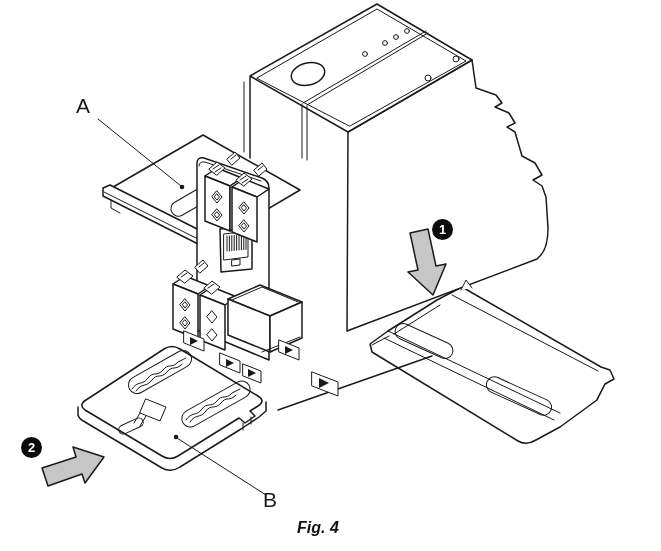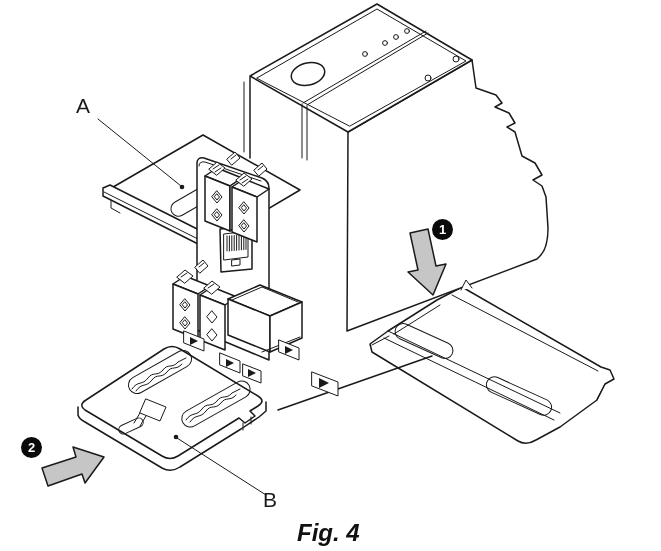--- a/index.html
+++ b/index.html
@@ -11,21 +11,21 @@
   .fw{fill:#ffffff;stroke:#1a1a1a;stroke-width:1.5;stroke-linejoin:round;stroke-linecap:round;}
   .thin{stroke-width:1;}
   .dark{fill:#1a1a1a;stroke:none;}
   .gray{fill:#c6c6c6;stroke:#1a1a1a;stroke-width:1.5;stroke-linejoin:round;}
   
   .part-label{position:absolute;color:#1a1a1a;font-size:21px;line-height:1;}
   .step-marker{position:absolute;width:21px;height:21px;border-radius:50%;
                background:#0a0a0a;color:#ffffff;font-size:13px;font-weight:bold;
                display:flex;align-items:center;justify-content:center;}
   .caption{position:absolute;left:297px;top:519px;color:#111;
-           font-size:24px;font-weight:bold;font-style:italic;}
+           font-size:16px;font-weight:bold;font-style:italic;}
 </style>
 </head>
 <body>
 
 <div class="figure">
 
 <svg width="661" height="551" viewBox="0 0 661 551">
 
   <g>
     <path class="fw" d="M462,287 L601,367 L610,370 L614,379 L605,384 L597,400 L560,427

